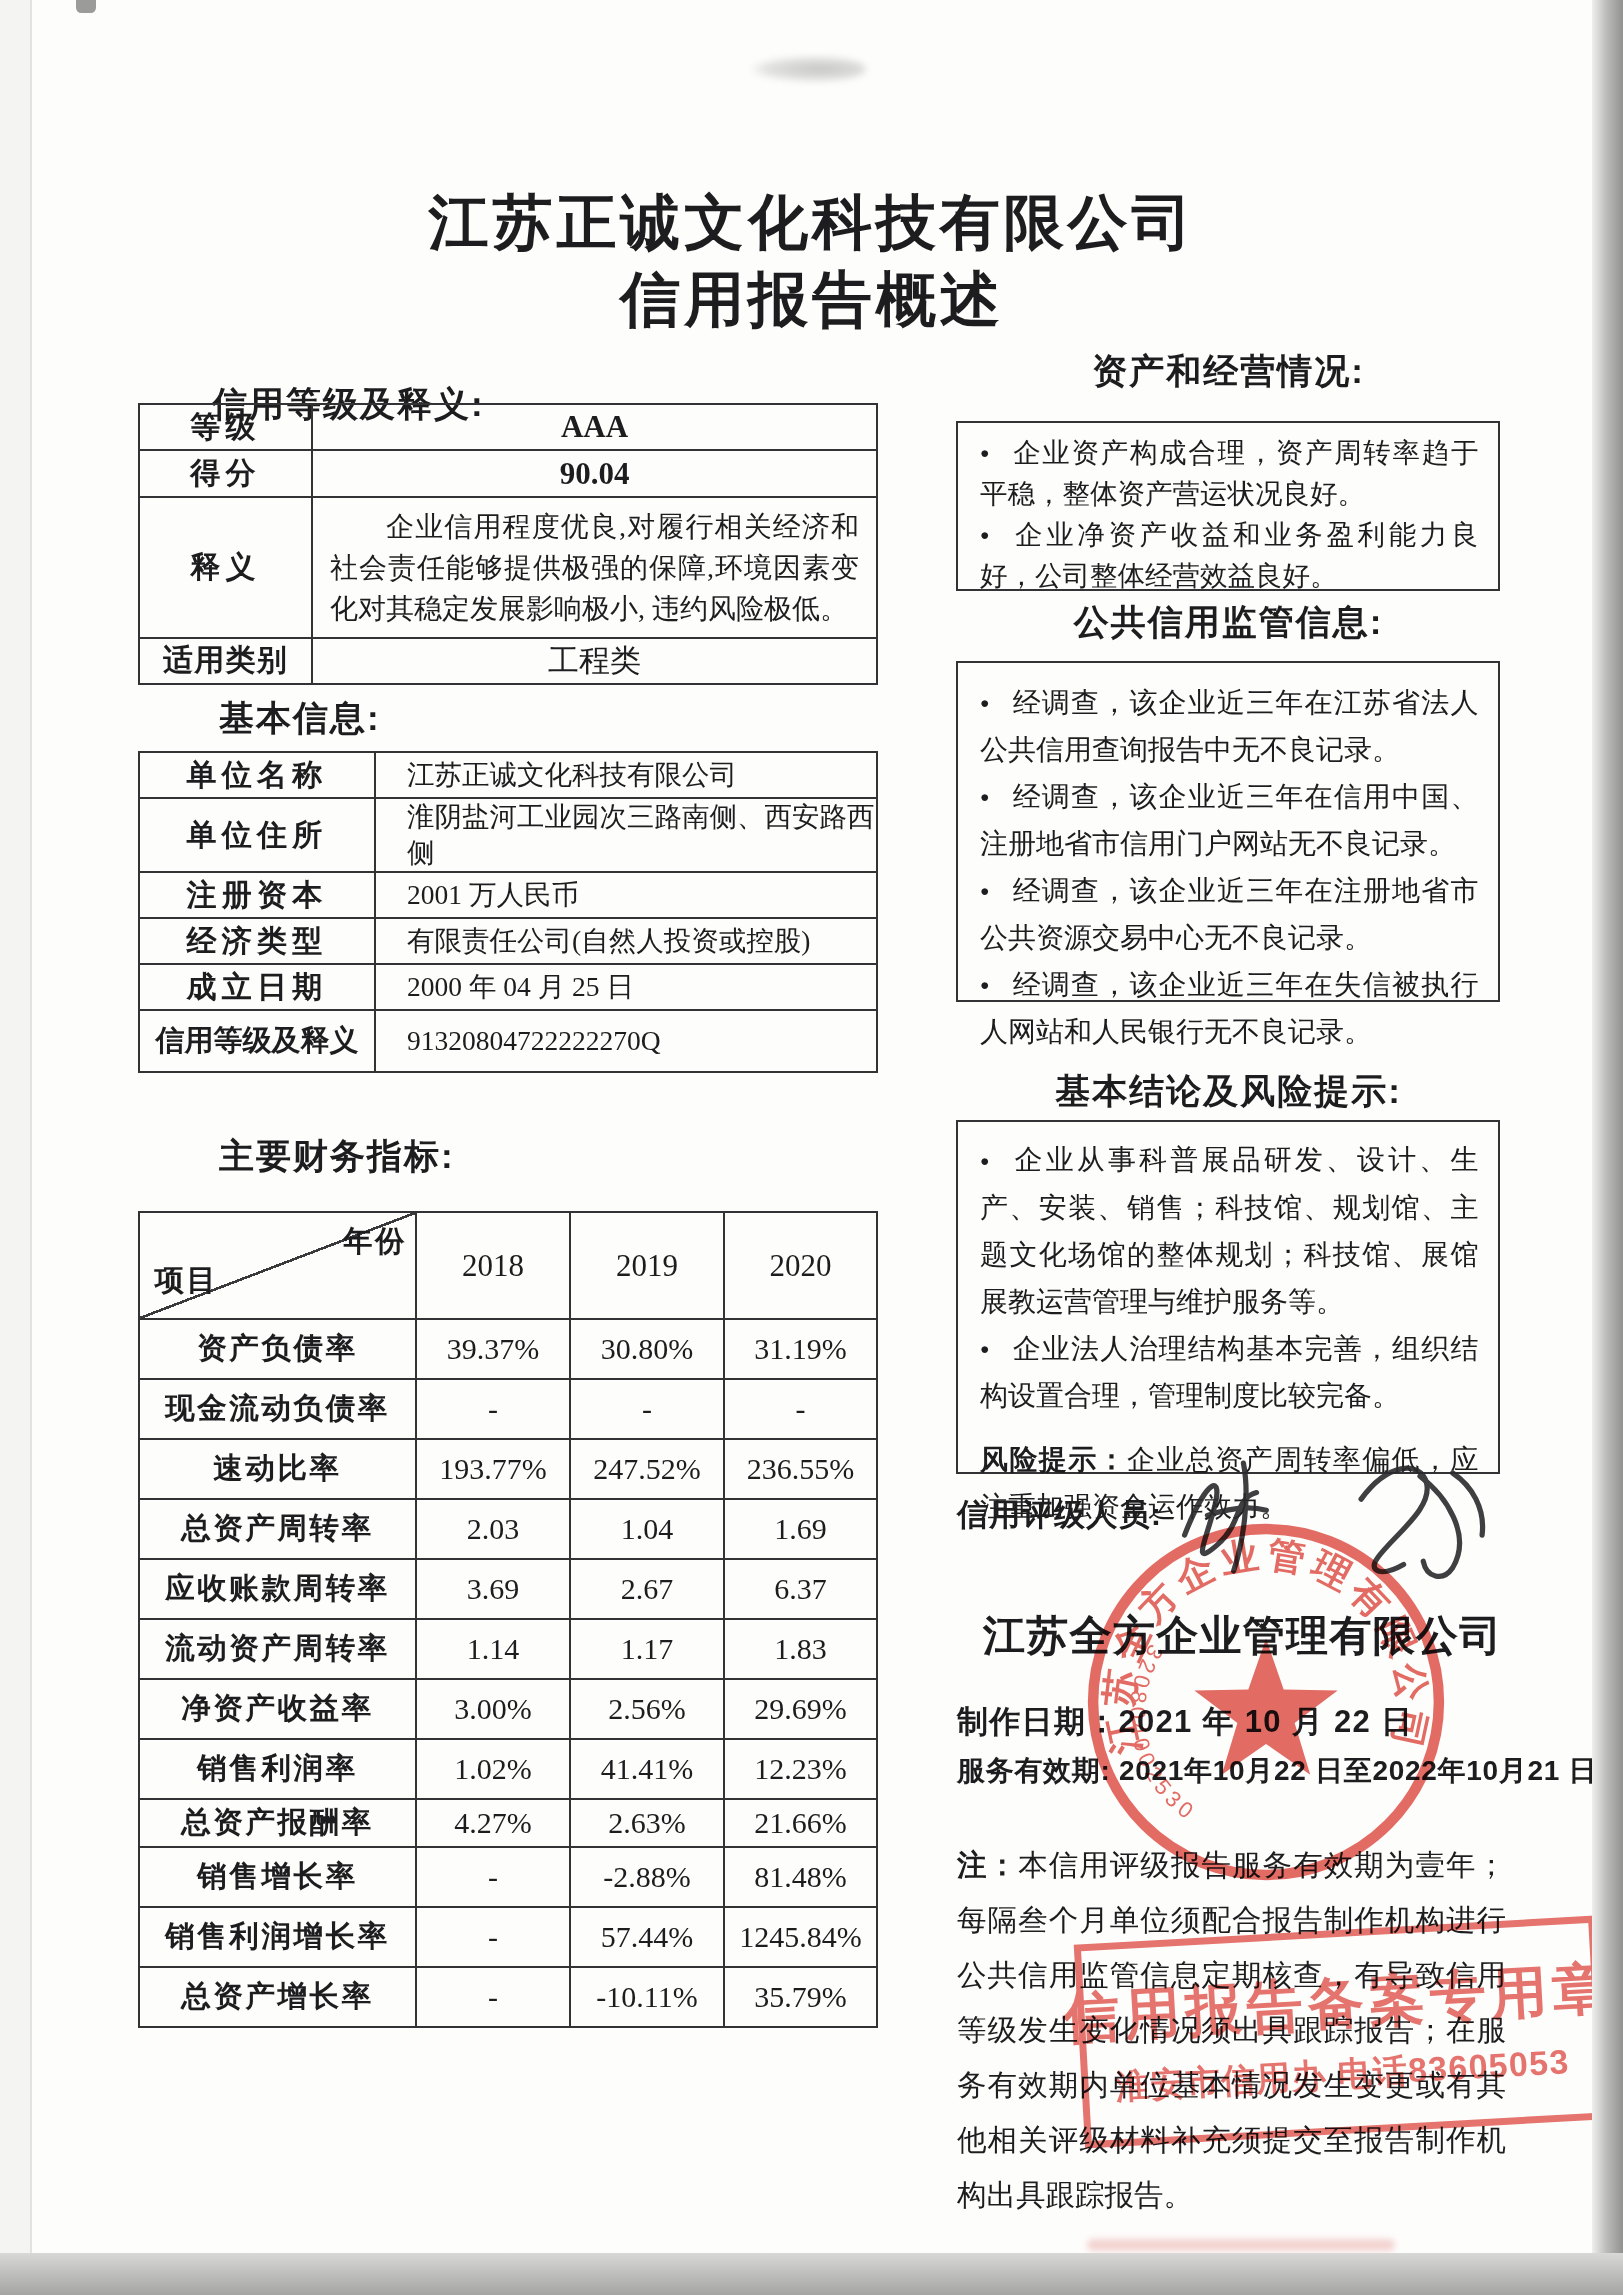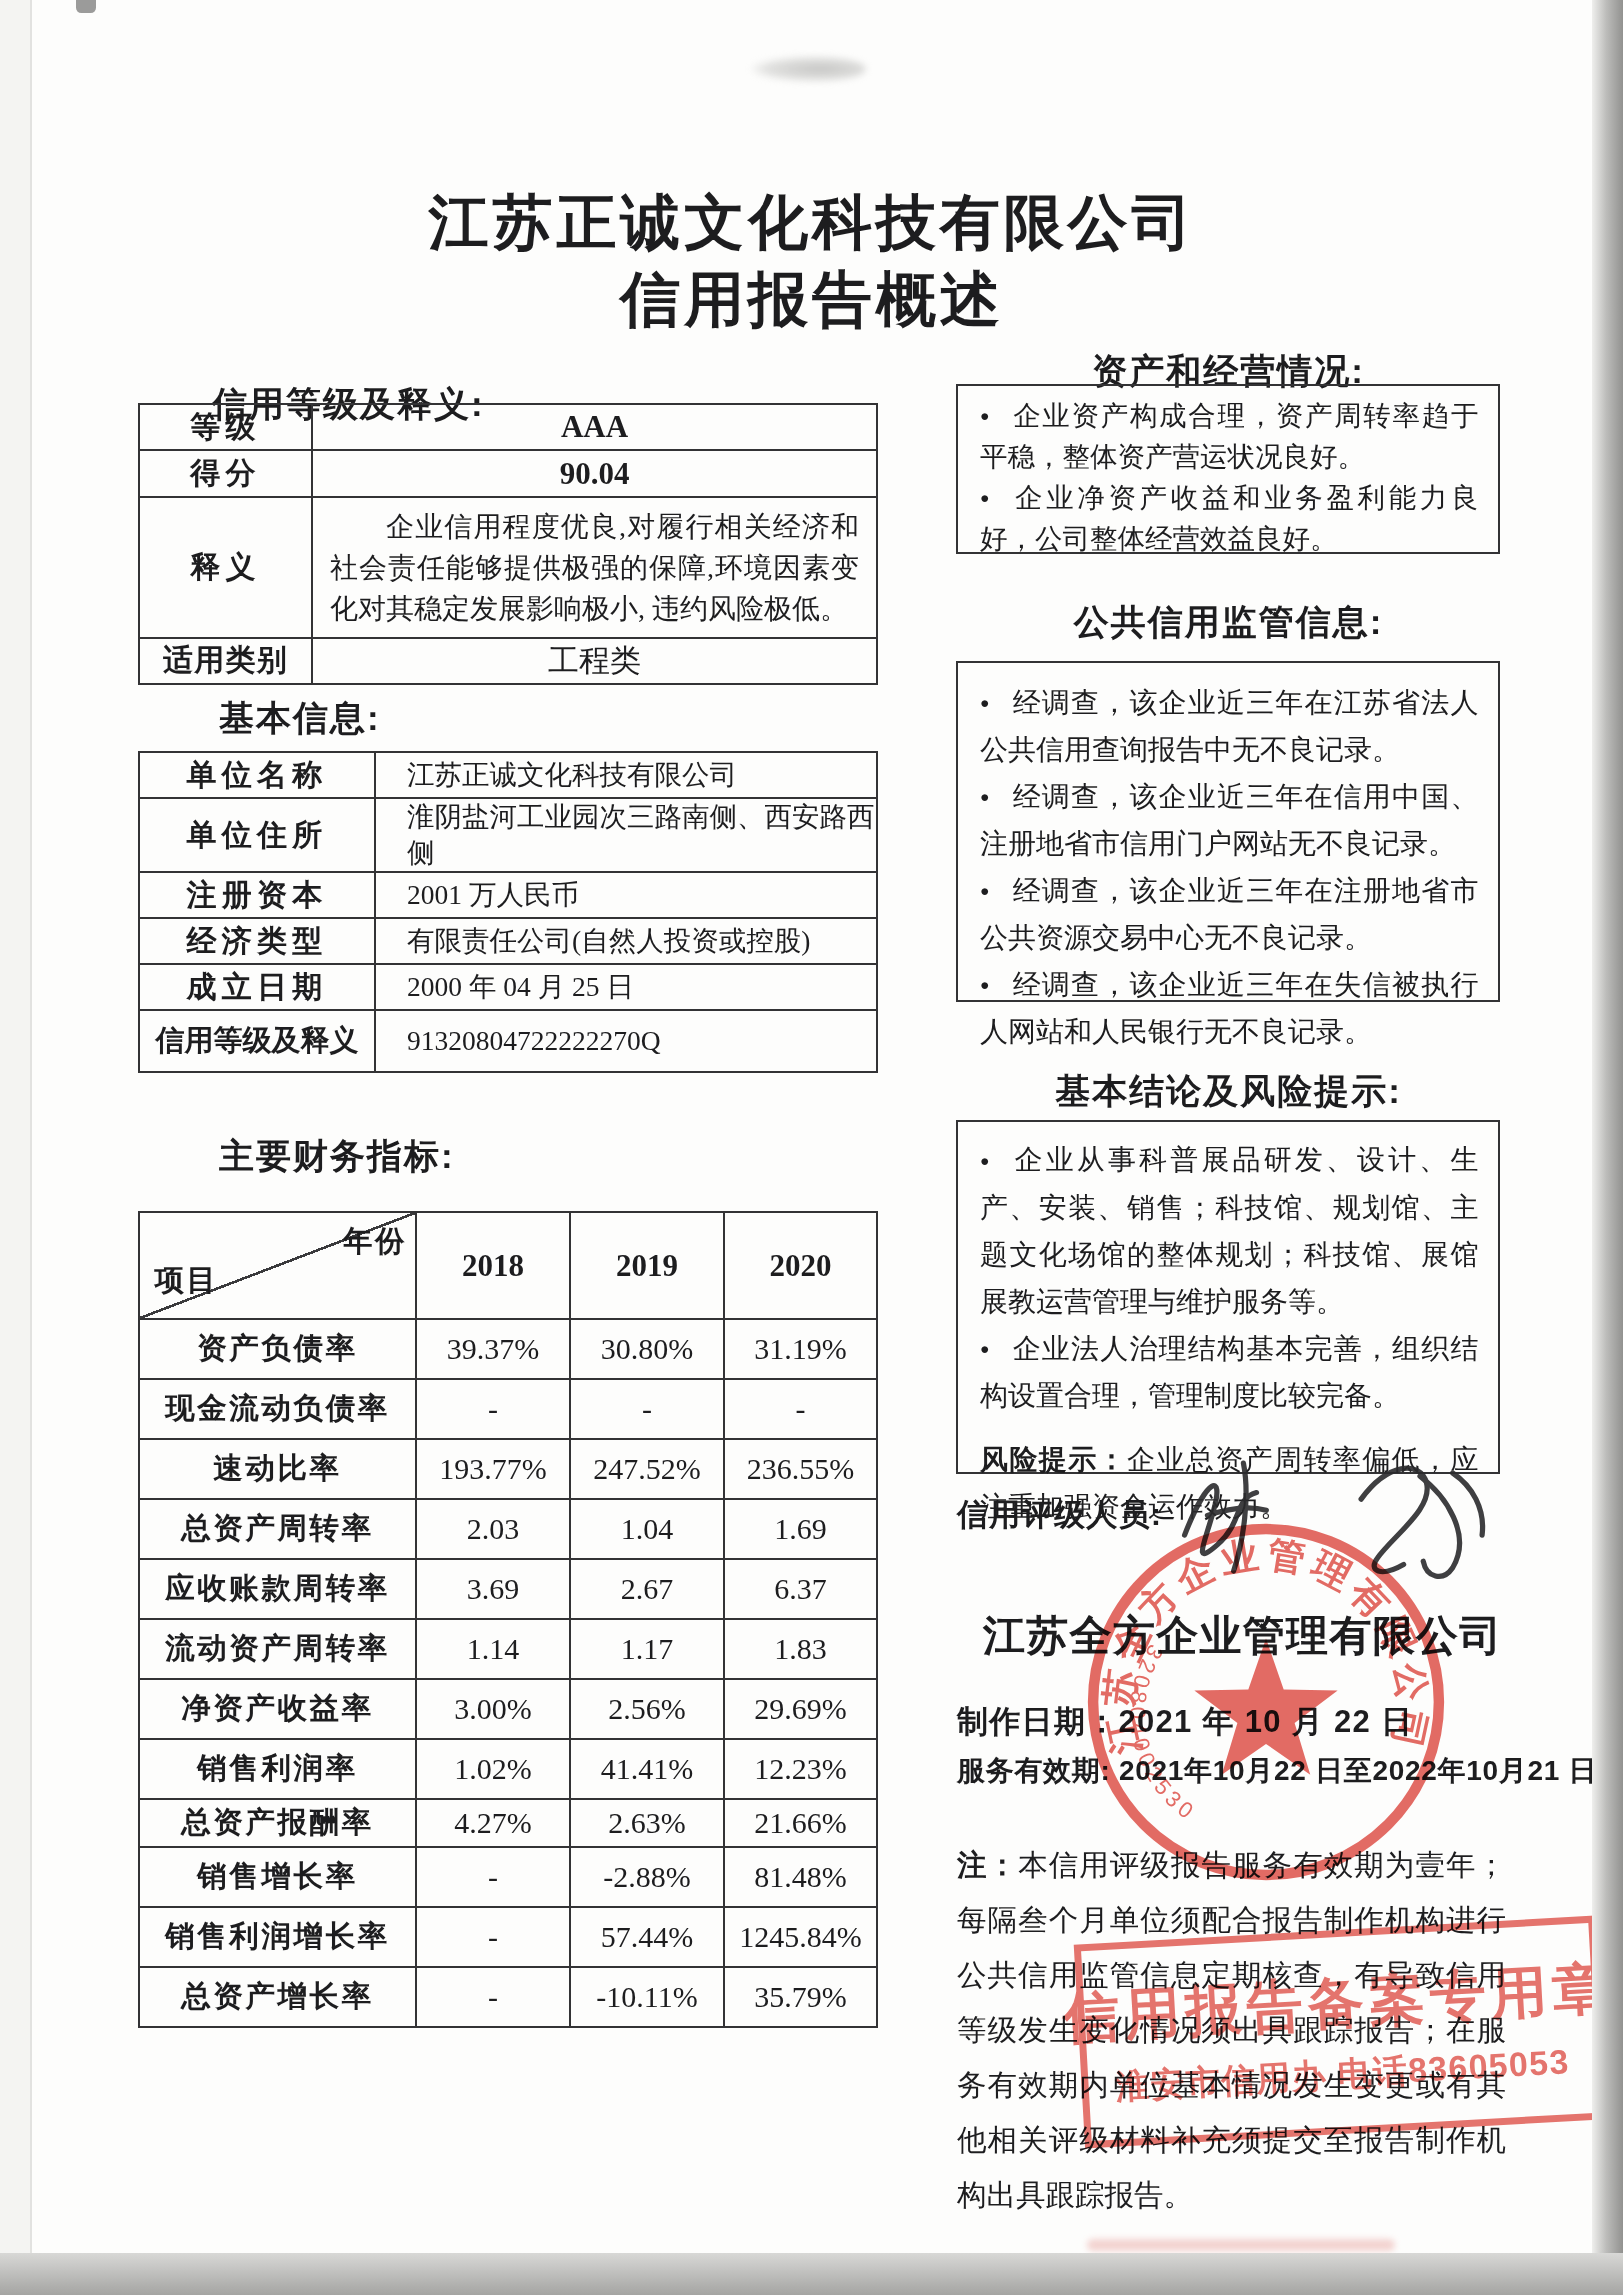--- a/index.html
+++ b/index.html
@@ -30,21 +30,21 @@
        text-align:center;letter-spacing:5.2px;}
   .lab.tight{letter-spacing:0;font-size:29px;}
   .val-c{font-size:31px;text-align:center;}
   .val-l{font-size:27.5px;text-align:left;padding-left:31px;}
   .bold-serif{font-weight:bold;}
   .shiyi{font-size:28px;line-height:41px;text-align:justify;padding:7.9px 17px 7.9px 17px;text-indent:56px;}
 
   
   .fin-lab{font-size:29.5px;font-weight:bold;text-align:center;letter-spacing:2.6px;font-family:"Liberation Serif",serif;}
   .fin-val{font-size:30px;text-align:center;}
-  .year-h{font-weight:bold;font-size:31px;text-align:center;}
+  .year-h{font-weight:normal;font-size:31px;text-align:center;}
   .diag{position:relative;background-image:linear-gradient(to bottom right,transparent calc(50% - 1.3px),#3a3a3c calc(50% - 1.3px),#3a3a3c calc(50% + 1.3px),transparent calc(50% + 1.3px));}
   .diag .tr{position:absolute;right:7.9px;top:9.2px;font:bold 29.5px "Liberation Sans",sans-serif;letter-spacing:2.6px;}
   .diag .bl{position:absolute;left:14.4px;bottom:17px;font:bold 29.5px "Liberation Sans",sans-serif;letter-spacing:2.6px;}
 
   
   .rbox{left:956px;width:544px;border:2px solid #333335;box-sizing:border-box;
         text-align:justify;font-family:"Liberation Serif",serif;}
   .rbox p{margin:0;}
   .dot{font-size:15.7px;vertical-align:3.9px;margin-right:22px;}
   .b1{padding:9.2px 19.6px 10.5px 22px;font-size:27.5px;line-height:41px;}
@@ -238,21 +238,21 @@
       <td class="fin-lab">总资产增长率</td>
       <td class="fin-val">-</td>
       <td class="fin-val">-10.11%</td>
       <td class="fin-val">35.79%</td>
     </tr>
   </tbody>
     </table>
 
   <div class="abs sec-heading rc-heading" style="top:351px;">资产和经营情况:</div>
 
-  <div class="abs rbox b1" style="top:384px;height:170px;">
+  <div class="abs rbox b1" style="top:421px;height:170px;">
     <p><span class="dot">●</span><span>企业资产构成合理，资产周转率趋于平稳，整体资产营运状况良好。</span></p>
     <p><span class="dot">●</span><span>企业净资产收益和业务盈利能力良好，公司整体经营效益良好。</span></p>
   </div>
 
   <div class="abs sec-heading rc-heading" style="top:602px;">公共信用监管信息:</div>
 
   <div class="abs rbox b2" style="top:661px;height:341px;">
     <p><span class="dot">●</span><span>经调查，该企业近三年在江苏省法人公共信用查询报告中无不良记录。</span></p>
     <p><span class="dot">●</span><span>经调查，该企业近三年在信用中国、注册地省市信用门户网站无不良记录。</span></p>
     <p><span class="dot">●</span><span>经调查，该企业近三年在注册地省市公共资源交易中心无不良记录。</span></p>

